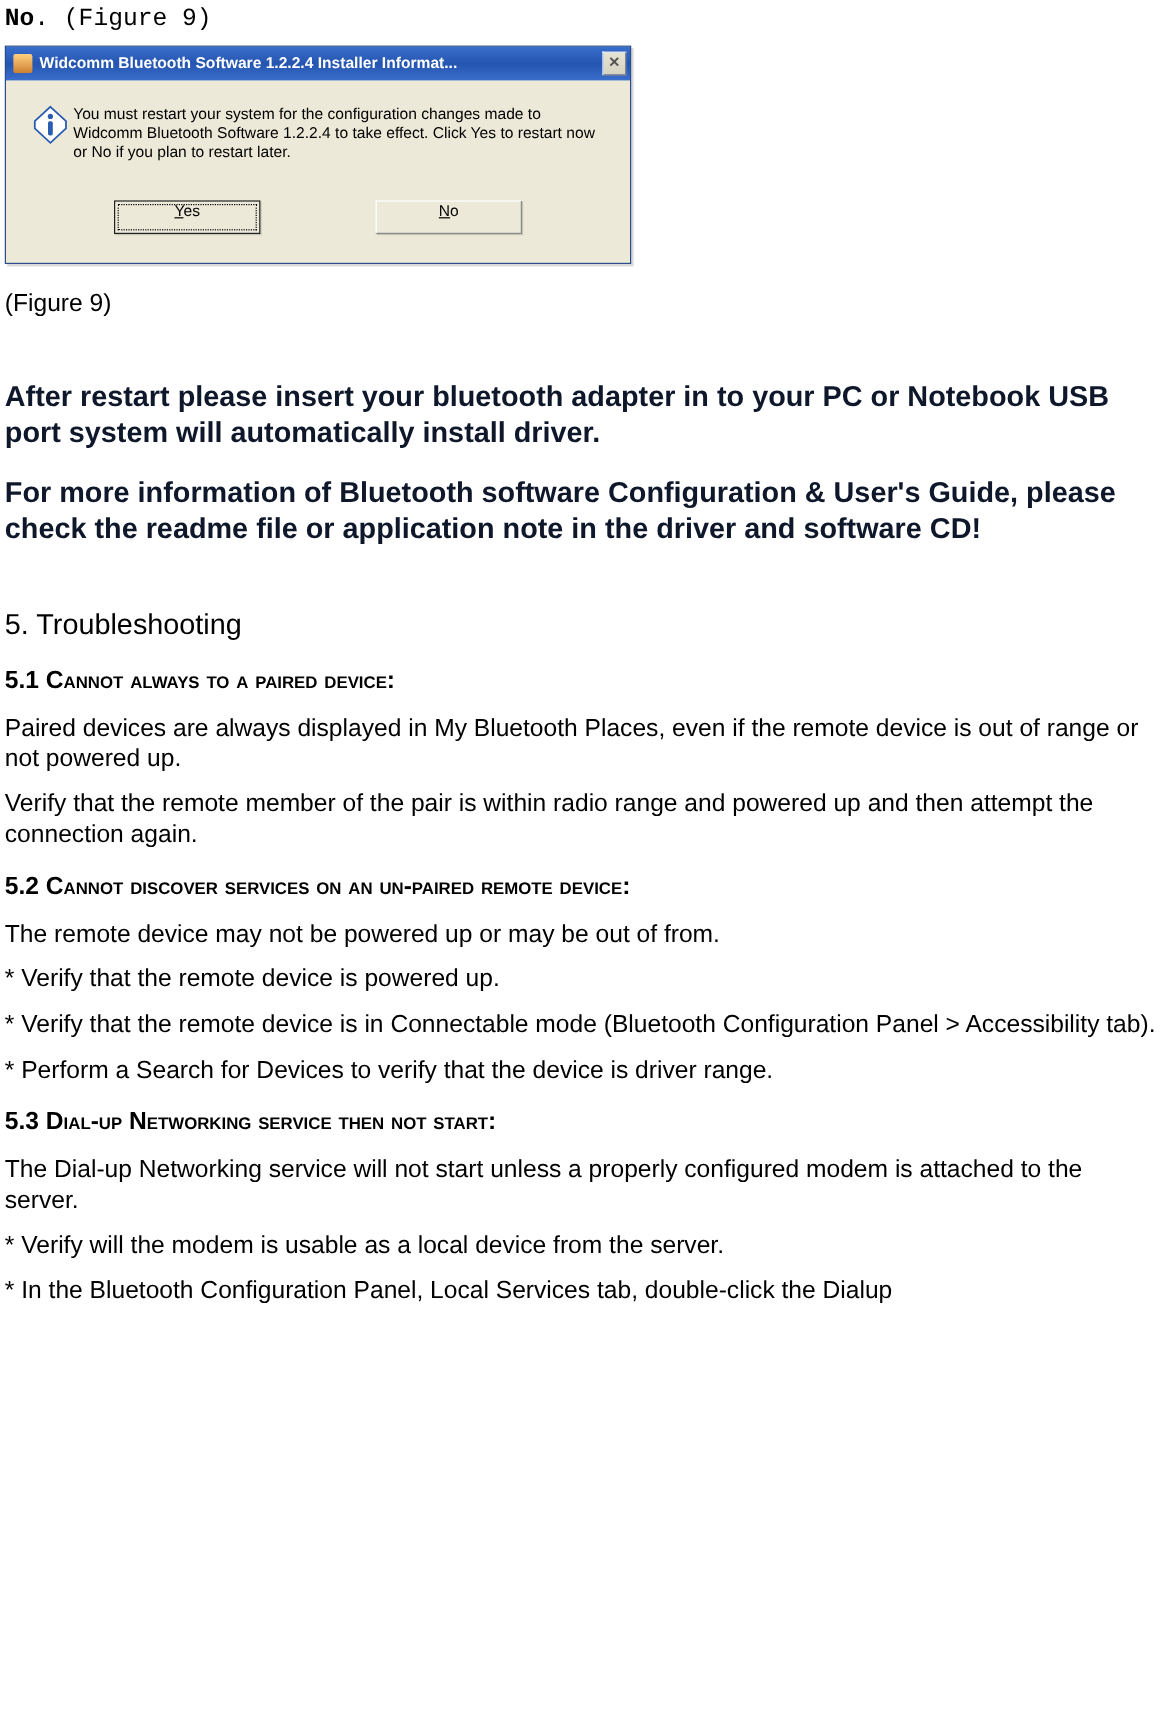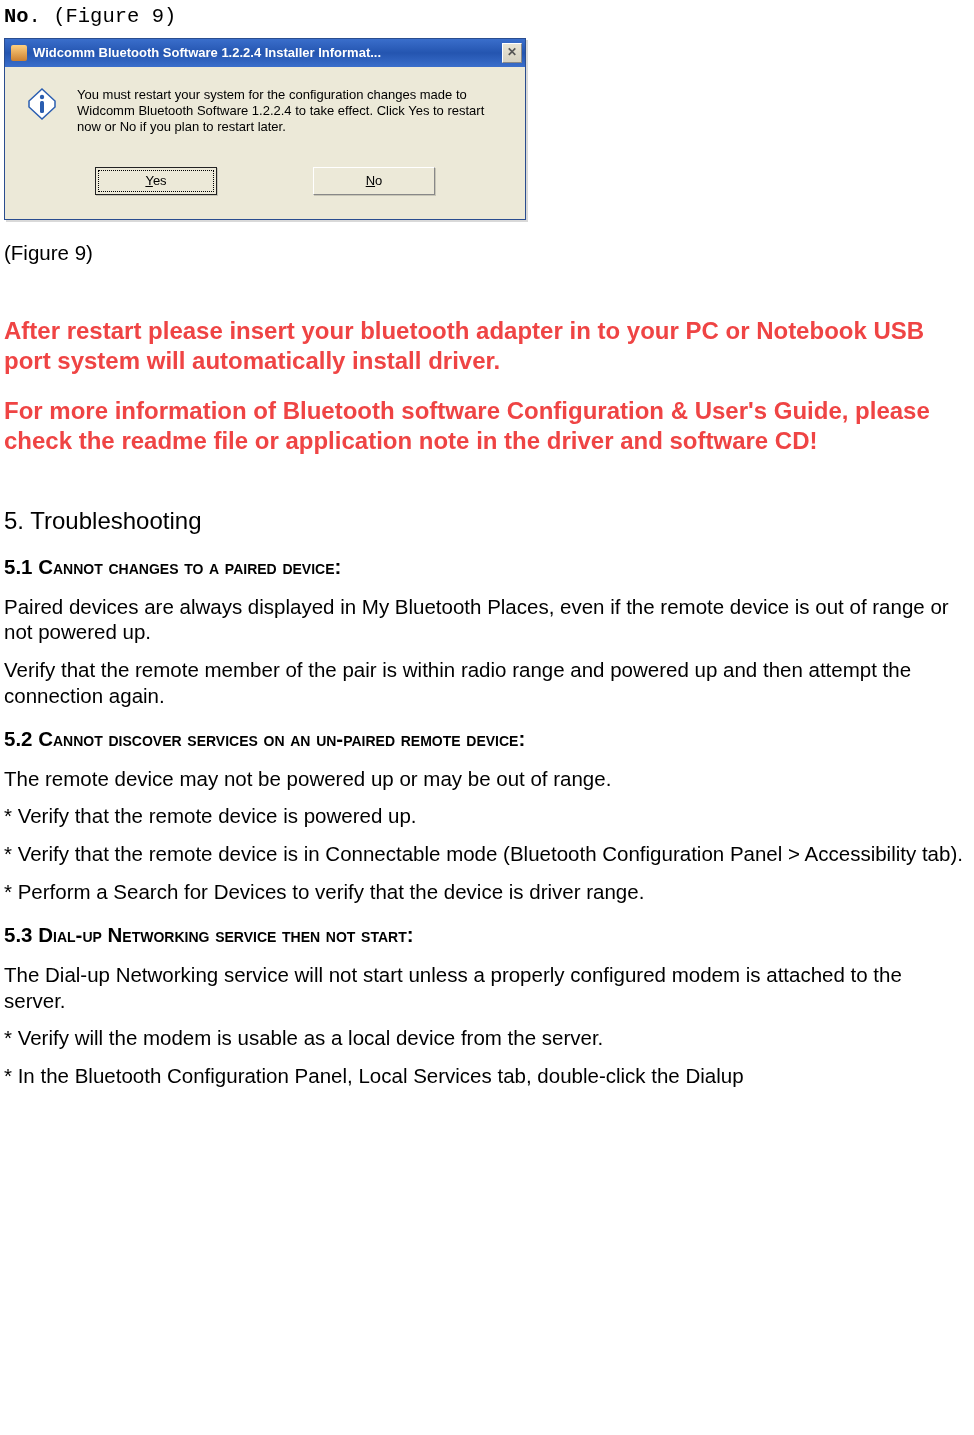--- a/index.html
+++ b/index.html
@@ -66,21 +66,20 @@
     font-weight: bold;
     color: #555;
     font-size: 12px;
     box-sizing: border-box;
   }
   .dialog-body {
     padding: 20px 20px 10px 20px;
   }
   .msg-row {
     display: flex;
-    gap: 16px;
   }
   .info-icon-wrap {
     width: 36px;
     flex: 0 0 36px;
   }
   .info-icon {
     width: 34px;
     height: 34px;
     display: block;
   }
@@ -98,35 +97,34 @@
   .win-btn {
     width: 120px;
     height: 26px;
     background: #ece9d8;
     border: 1px solid #888;
     border-top-color: #fff;
     border-left-color: #fff;
     font-family: Tahoma, Arial, sans-serif;
     font-size: 13px;
     display: flex;
-    align-items: center;
     justify-content: center;
     box-shadow: 1px 1px 0 rgba(0,0,0,0.15);
   }
   .win-btn.default {
     outline: 1px dotted #000;
     outline-offset: -4px;
     border: 1px solid #222;
   }
   .caption {
     margin: 20px 0 50px 0;
   }
 
   .red-note {
-    color: #ef4444;
+    color: #0f172a;
     font-weight: bold;
     font-size: 24px;
     line-height: 1.25;
     margin: 0 0 20px 0;
   }
   .red-note + .red-note { margin-top: 4px; }
 
   h2.sec-main {
     font-size: 24px;
     font-weight: normal;
@@ -179,26 +177,26 @@
   </div>
 </div>
 
 <p class="caption">(Figure 9)</p>
 
 <p class="red-note">After restart please insert your bluetooth adapter in to your PC or Notebook USB port system will automatically install driver.</p>
 <p class="red-note">For more information of Bluetooth software Configuration &amp; User's Guide, please check the readme file or application note in the driver and software CD!</p>
 
 <h2 class="sec-main">5. Troubleshooting</h2>
 
-<p class="sec-sub"><span class="num">5.1 </span><span>Cannot changes to a paired device:</span></p>
+<p class="sec-sub"><span class="num">5.1 </span><span>Cannot always to a paired device:</span></p>
 <p class="body">Paired devices are always displayed in My Bluetooth Places, even if the remote device is out of range or not powered up.</p>
 <p class="body">Verify that the remote member of the pair is within radio range and powered up and then attempt the connection again.</p>
 
 <p class="sec-sub"><span class="num">5.2 </span><span>Cannot discover services on an un-paired remote device:</span></p>
-<p class="body">The remote device may not be powered up or may be out of range.</p>
+<p class="body">The remote device may not be powered up or may be out of from.</p>
 <p class="body">* Verify that the remote device is powered up.</p>
 <p class="body">* Verify that the remote device is in Connectable mode (Bluetooth Configuration Panel &gt; Accessibility tab).</p>
 <p class="body">* Perform a Search for Devices to verify that the device is driver range.</p>
 
 <p class="sec-sub"><span class="num">5.3 </span><span>Dial-up Networking service then not start:</span></p>
 <p class="body">The Dial-up Networking service will not start unless a properly configured modem is attached to the server.</p>
 <p class="body">* Verify will the modem is usable as a local device from the server.</p>
 <p class="body">* In the Bluetooth Configuration Panel, Local Services tab, double-click the Dialup</p>
 
 </body></html>

